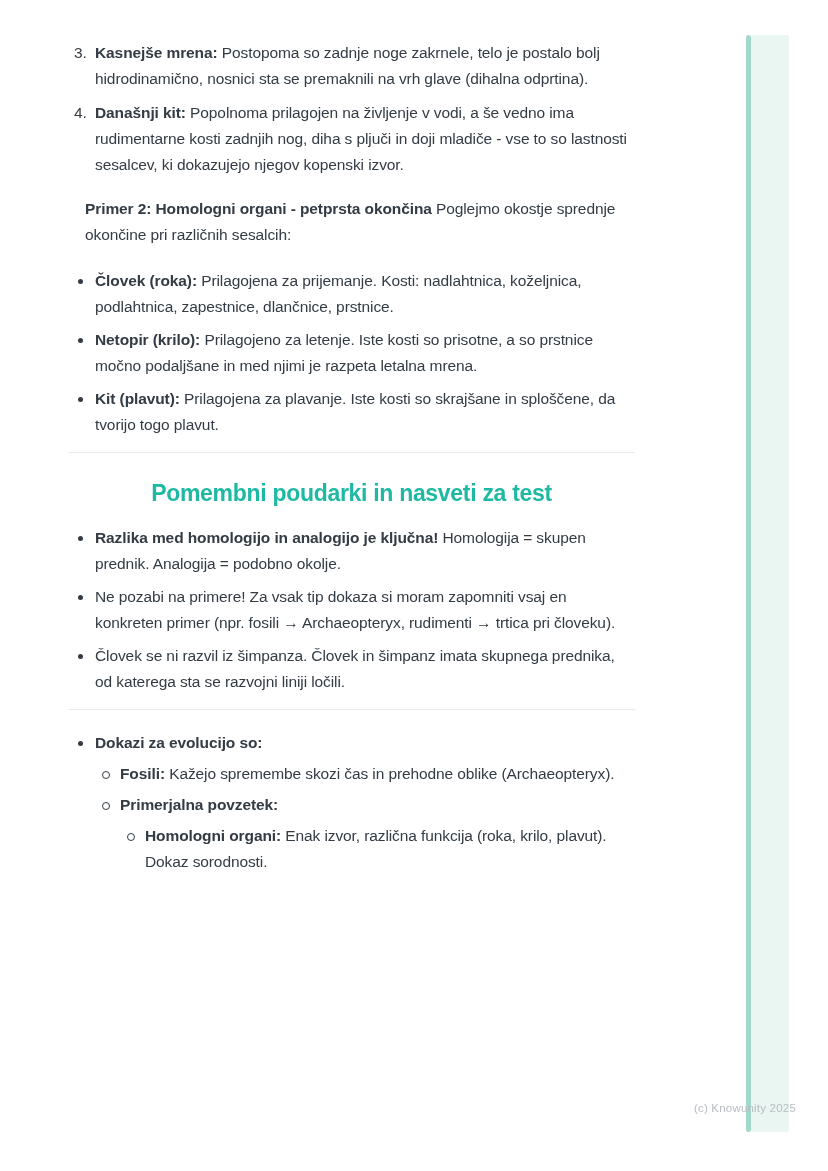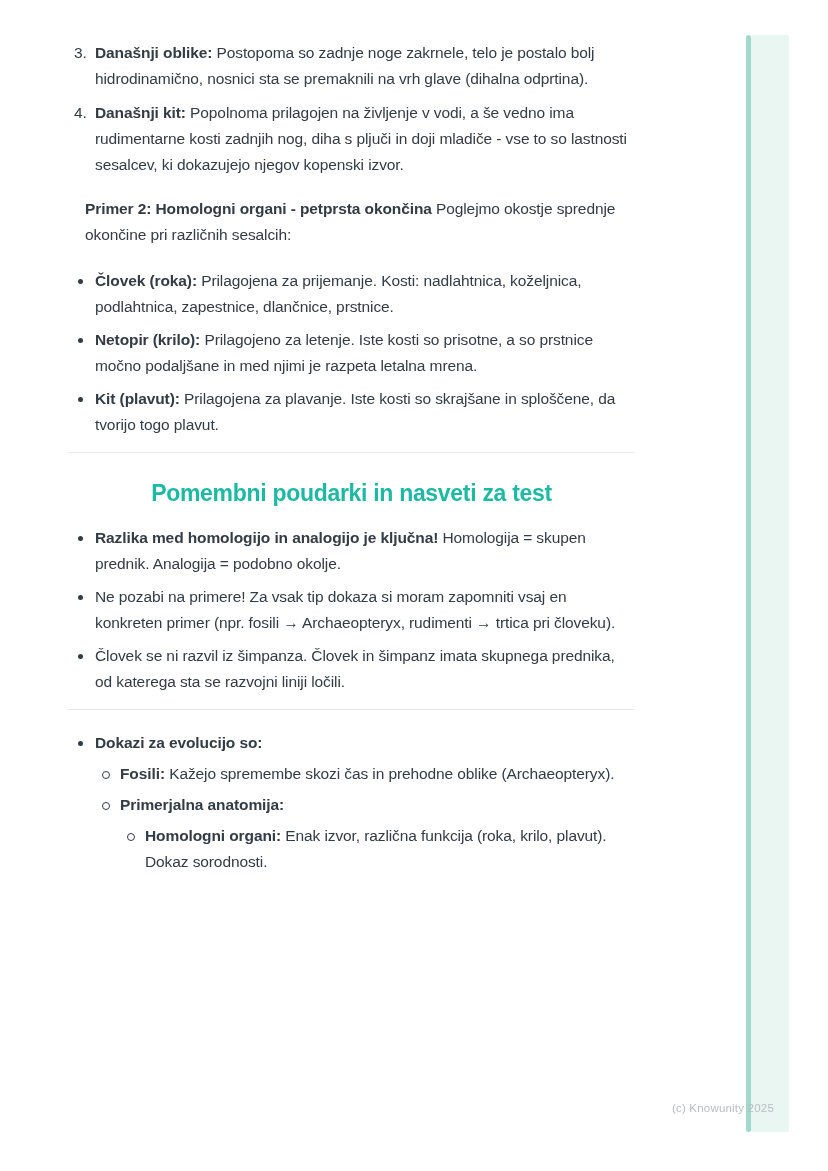--- a/index.html
+++ b/index.html
@@ -46,33 +46,33 @@
 
   .rail-panel{
     position:absolute;left:751px;top:35px;width:38px;height:1097px;
     background:var(--rail-panel);border-radius:2px;z-index:1;
   }
   .rail-line{
     position:absolute;left:746px;top:35px;width:5px;height:1097px;
     background:var(--rail-line);border-radius:3px;z-index:2;
   }
   .footer{
-    position:absolute;top:1100px;right:54px;z-index:3;
+    position:absolute;top:1100px;right:32px;z-index:3;
     font-size:11.5px;line-height:16px;color:var(--footer);letter-spacing:0.2px;
   }
 </style>
 </head>
 <body>
 
 <div class="content">
 
   <ol class="numlist">
     <li>
       <span class="num">3.</span>
-      <span class="body"><b>Današnji oblike:</b> <span>Postopoma so zadnje noge zakrnele, telo je postalo bolj hidrodinamično, nosnici sta se premaknili na vrh glave (dihalna odprtina).</span></span>
+      <span class="body"><b>Kasnejše mrena:</b> <span>Postopoma so zadnje noge zakrnele, telo je postalo bolj hidrodinamično, nosnici sta se premaknili na vrh glave (dihalna odprtina).</span></span>
     </li>
     <li>
       <span class="num">4.</span>
       <span class="body"><b>Današnji kit:</b> <span>Popolnoma prilagojen na življenje v vodi, a še vedno ima rudimentarne kosti zadnjih nog, diha s pljuči in doji mladiče - vse to so lastnosti sesalcev, ki dokazujejo njegov kopenski izvor.</span></span>
     </li>
   </ol>
 
   <p class="para"><b>Primer 2: Homologni organi - petprsta okončina</b> <span>Poglejmo okostje sprednje okončine pri različnih sesalcih:</span></p>
 
   <ul class="blist l1">
@@ -93,21 +93,21 @@
 
   <hr class="divider">
 
 
   <ul class="blist l1">
     <li>
       <b>Dokazi za evolucijo so:</b>
       <ul class="sub">
         <li><b>Fosili:</b> <span>Kažejo spremembe skozi čas in prehodne oblike (Archaeopteryx).</span></li>
         <li>
-          <b>Primerjalna anatomija:</b> <span></span>
+          <b>Primerjalna povzetek:</b> <span></span>
           <ul class="sub">
             <li><b>Homologni organi:</b> <span>Enak izvor, različna funkcija (roka, krilo, plavut). Dokaz sorodnosti.</span></li>
           </ul>
         </li>
       </ul>
     </li>
   </ul>
 
 </div>
 

